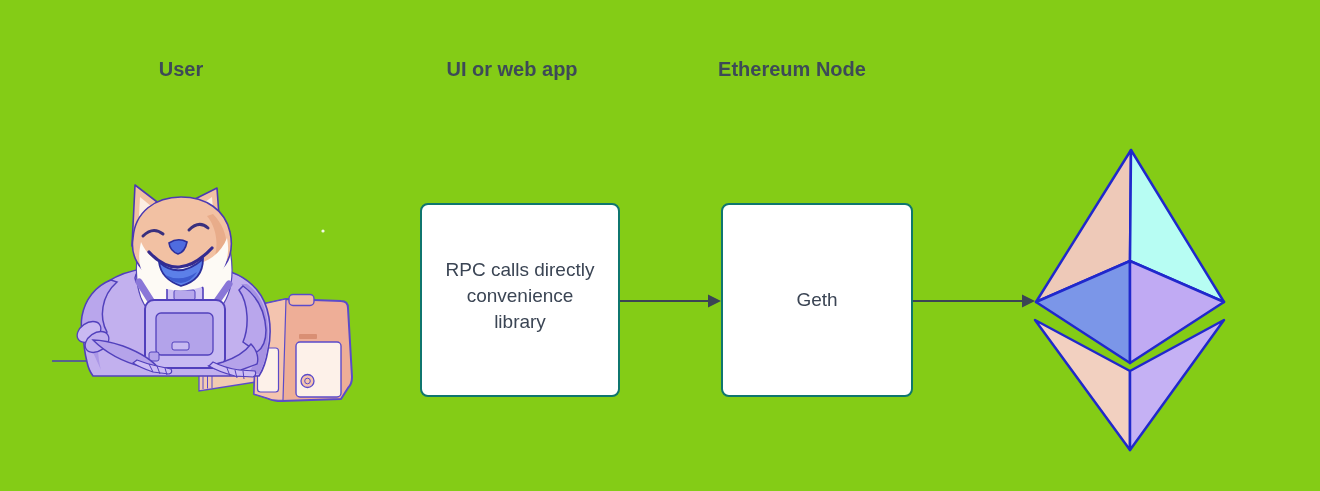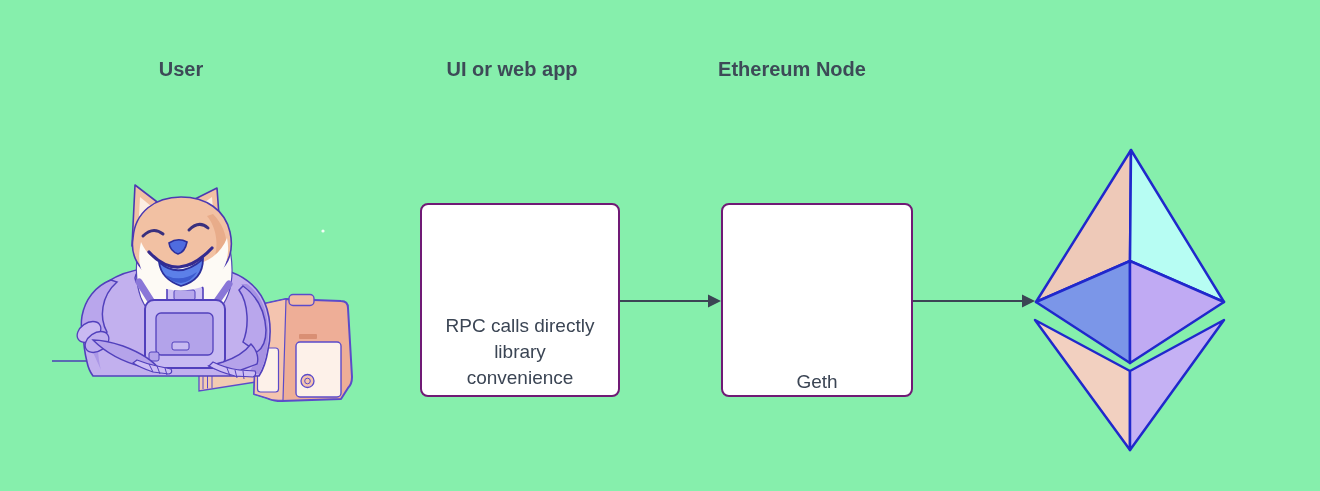--- a/index.html
+++ b/index.html
@@ -1,26 +1,26 @@
 <!DOCTYPE html>
 <html><head>
 <meta charset="utf-8">
 <style>
   html,body{margin:0;padding:0;background:#000;}
   .canvas{
-    position:relative;width:1320px;height:491px;background:#86efac;
+    position:relative;width:1320px;height:491px;background:#84cc16;
     font-family:"Liberation Sans",sans-serif;overflow:hidden;
   }
   .col-label{
     position:absolute;top:58px;transform:translateX(-50%);
     font-size:20px;font-weight:bold;color:#3d4a57;white-space:nowrap;line-height:22px;
   }
   .node-box{
-    position:absolute;background:#ffffff;border:2px solid #701a75;border-radius:8px;
-    box-sizing:border-box;display:flex;align-items:flex-end;justify-content:center;
+    position:absolute;background:#ffffff;border:2px solid #0f766e;border-radius:8px;
+    box-sizing:border-box;display:flex;align-items:center;justify-content:center;
   }
   .box-text{
     text-align:center;color:#3b4554;font-size:19px;line-height:26px;
     transform:translateY(-4px);
   }
   .box-text span{display:block;}
   .box-text.single{transform:none;}
   svg{position:absolute;display:block;}
   .arrows{left:0;top:0;}
   .eth-logo{left:1020px;top:140px;}
@@ -42,22 +42,22 @@
     </g>
     <g>
       <line x1="913" y1="301" x2="1022" y2="301" stroke="#3b4554" stroke-width="2"></line>
       <polygon points="1022,294.5 1035,301 1022,307.5" fill="#3b4554"></polygon>
     </g>
   </svg>
 
   <div class="node-box" style="left:420px;top:203px;width:200px;height:194px">
     <div class="box-text">
       <span>RPC calls directly</span>
+      <span>convenience</span>
       <span>library</span>
-      <span>convenience</span>
     </div>
   </div>
 
   <div class="node-box" style="left:721px;top:203px;width:192px;height:194px">
     <div class="box-text single">Geth</div>
   </div>
 
   <svg class="eth-logo" width="215" height="320" viewBox="0 0 215 320">
     <g stroke="#2028cc" stroke-width="2.5" stroke-linejoin="round">
       <polygon points="111,10 16,162 110,121" fill="#eec9b8"></polygon>

